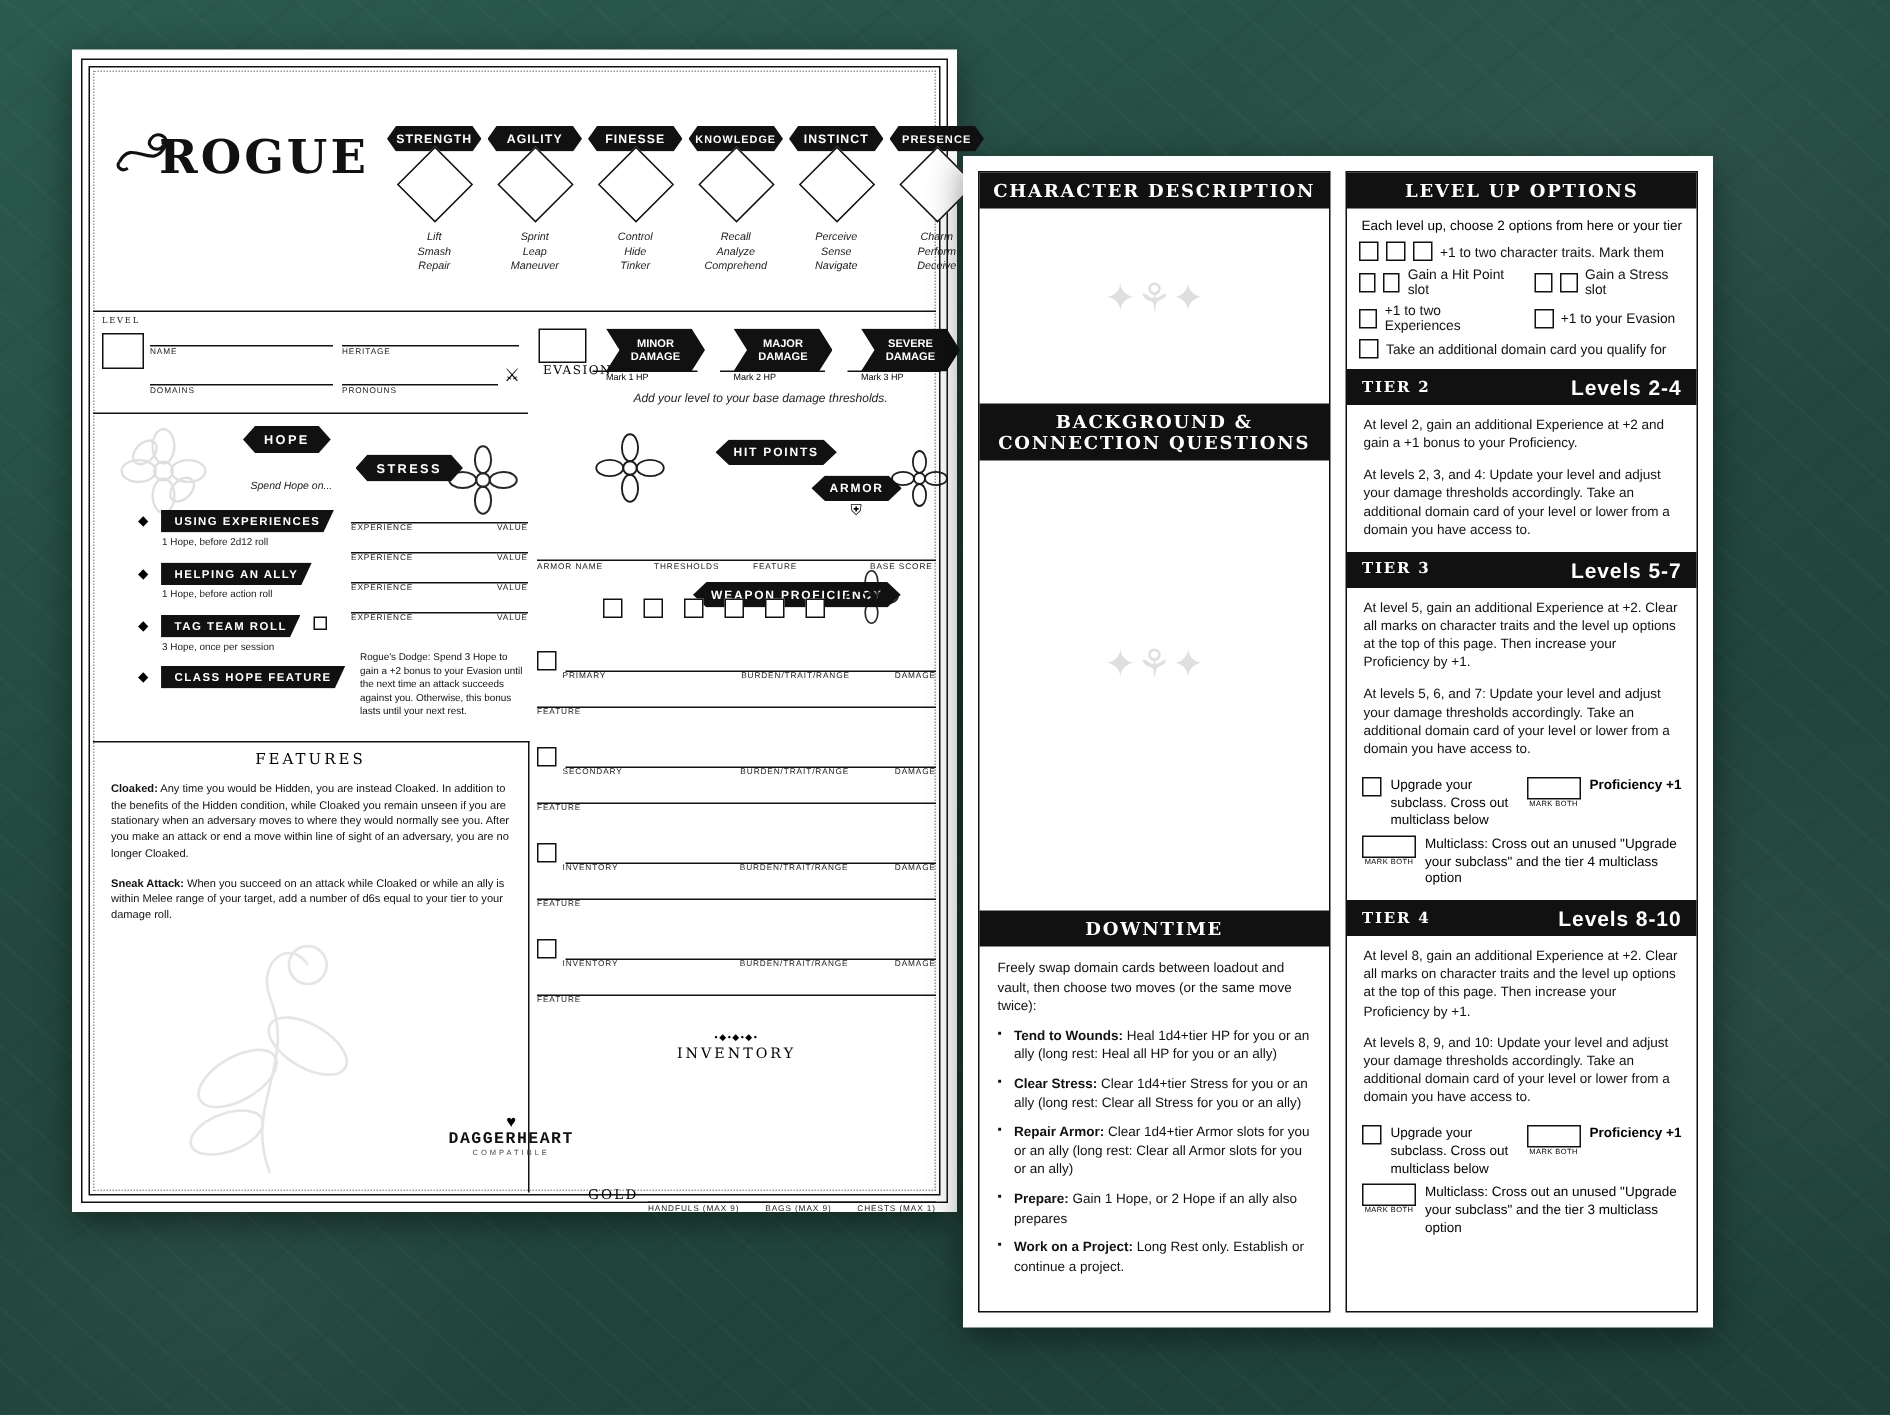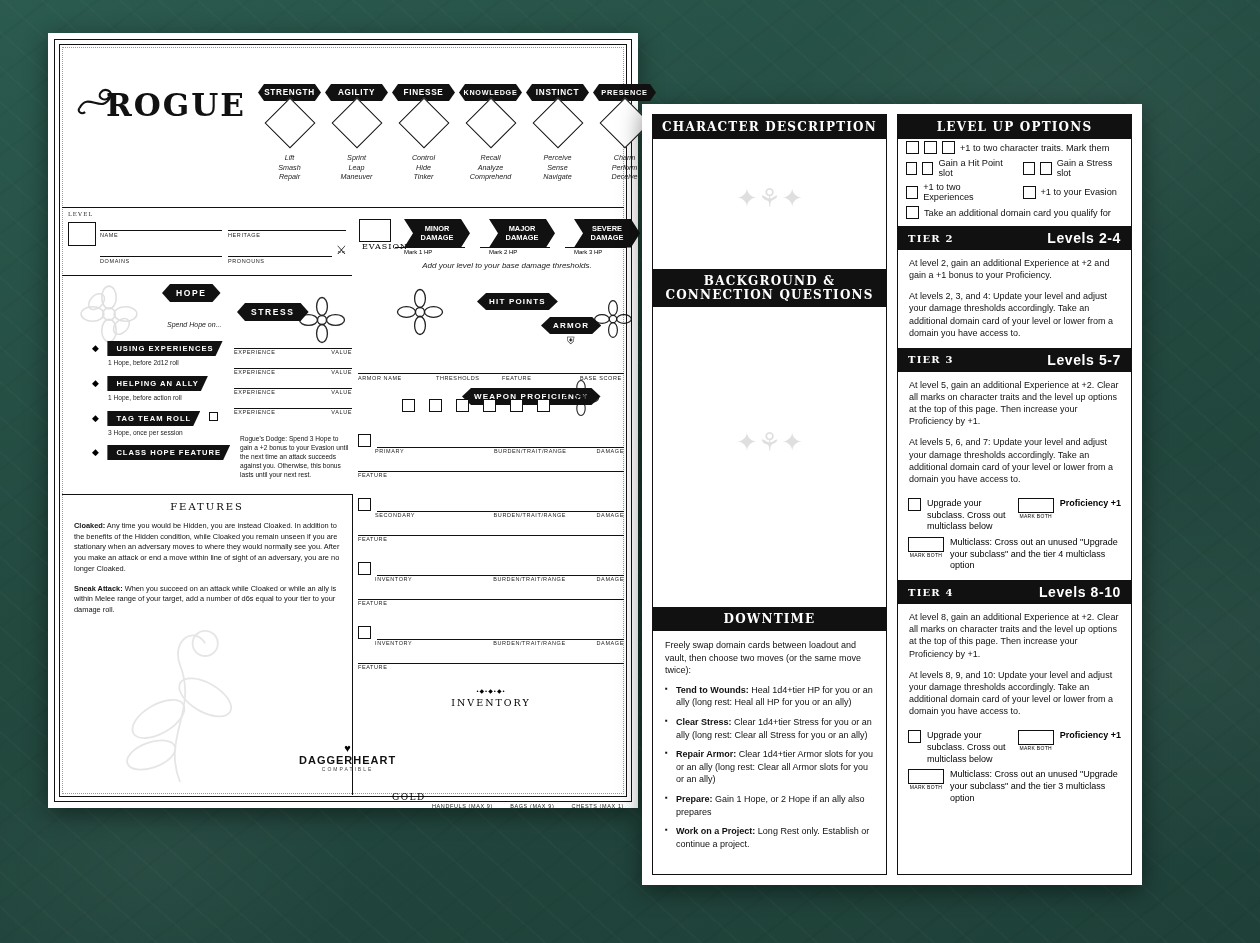--- a/index.html
+++ b/index.html
@@ -88,21 +88,21 @@
 
   .dtxt{font-size:9px;line-height:1.4;color:#111;padding:8px 11px 0 12px;}
   .dtxt ul{margin:7px 0 0 0;padding-left:11px;list-style:none;}
   .dtxt li{margin-bottom:7px;position:relative;}
   .dtxt li:before{content:"▪";position:absolute;left:-11px;top:-1px;font-size:8px;}
 
   .feat-body{font-size:7.4px;line-height:1.45;color:#111;}
   .feat-body b{font-weight:bold;}
 
   .dh-logo{position:absolute;left:237px;bottom:22px;text-align:center;}
-  .dh-logo .nm{font-size:11px;font-weight:bold;letter-spacing:1px;color:#111;}
+  .dh-logo .nm{font-size:11px;font-weight:bold;letter-spacing:1px;color:#111;font-family:Liberation Mono, monospace;}
   .dh-logo .sb{font-size:5px;letter-spacing:2px;color:#444;}
 </style>
 </head>
 <body>
 
 <div class="bg-texture"></div>
 
 <div class="sheet" id="sheet-left">
   <div class="ornate-frame"></div>
   <div id="left-inner">
@@ -431,20 +431,21 @@
           <li><b>Clear Stress:</b><span> Clear 1d4+tier Stress for you or an ally (long rest: Clear all Stress for you or an ally)</span></li>
           <li><b>Repair Armor:</b><span> Clear 1d4+tier Armor slots for you or an ally (long rest: Clear all Armor slots for you or an ally)</span></li>
           <li><b>Prepare:</b><span> Gain 1 Hope, or 2 Hope if an ally also prepares</span></li>
           <li><b>Work on a Project:</b><span> Long Rest only. Establish or continue a project.</span></li>
         </ul>
       </div>
     </div>
 
     <div class="rcol" id="rcol-b">
       <div class="hdrbar smallcaps">LEVEL UP OPTIONS</div>
+      <div style="text-align:center;font-size:9px;padding:6px 8px 4px;">Each level up, choose 2 options from here or your tier</div>
 
       <div class="lvlrow">
         <span class="chk"></span>
         <span class="chk"></span>
         <span class="chk"></span>
         <span>+1 to two character traits. Mark them</span>
       </div>
       <div style="display:flex;">
         <div class="lvlrow" style="flex:1">
           <span class="chk"></span>

